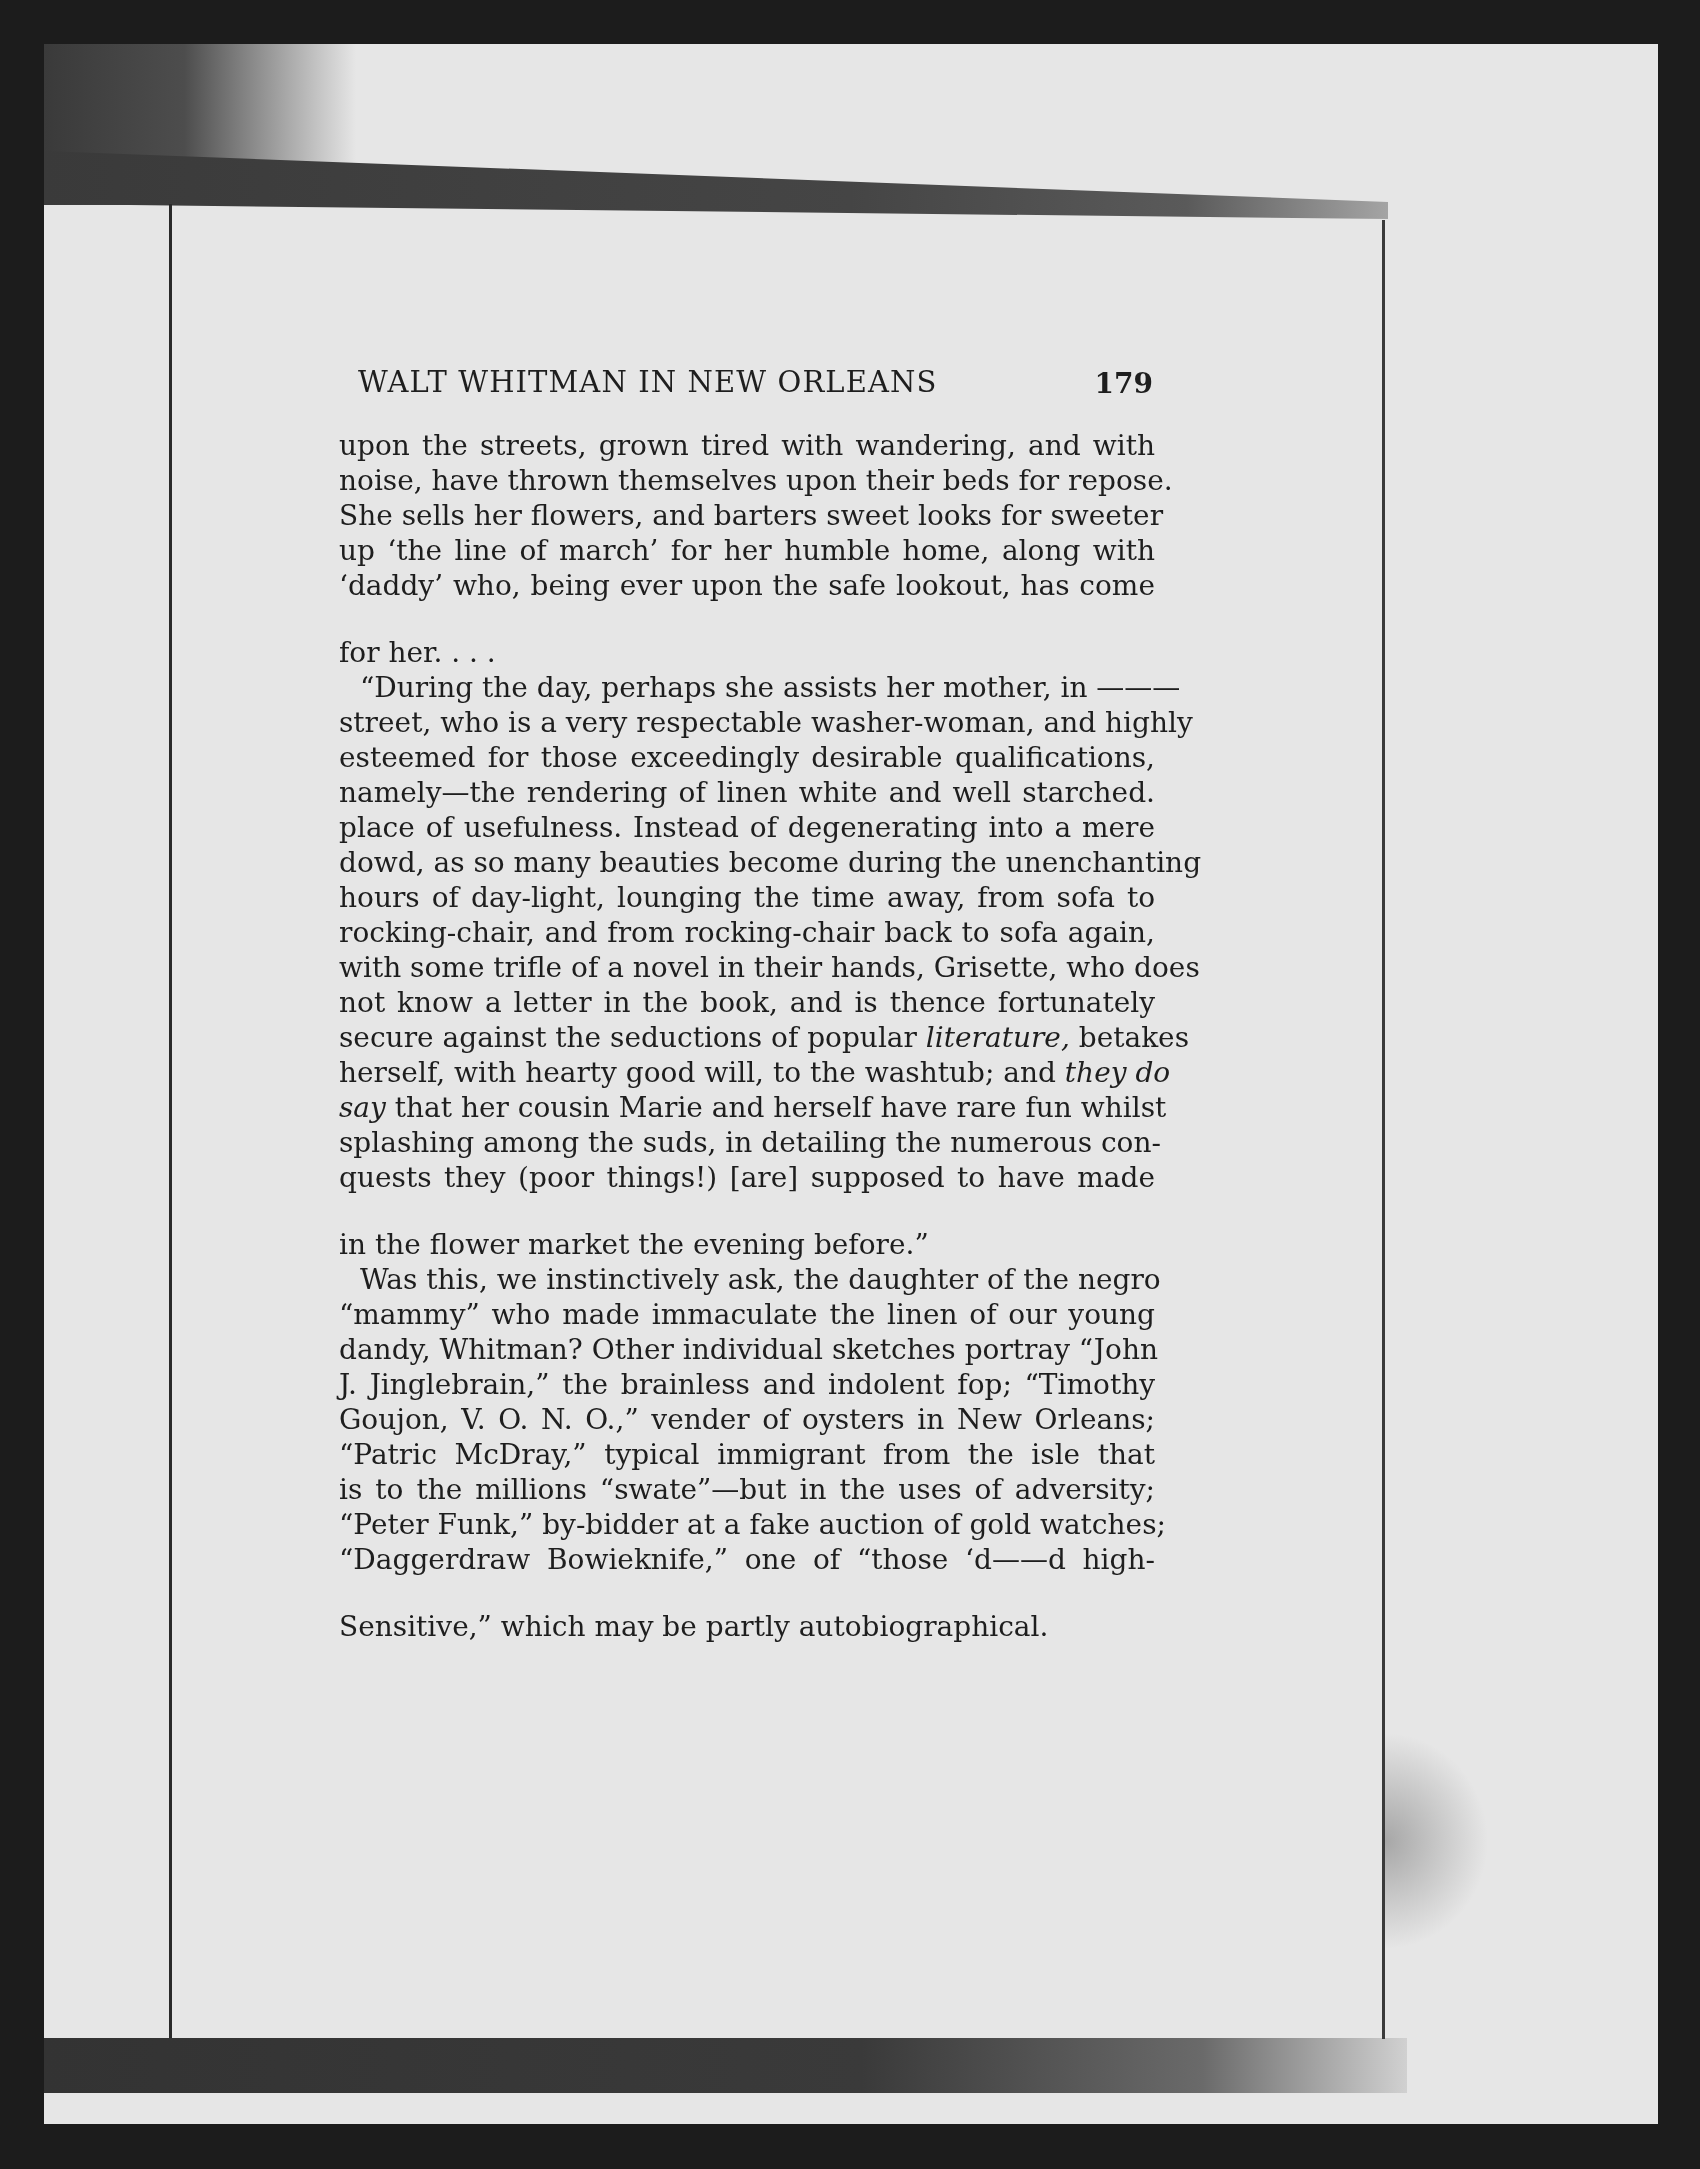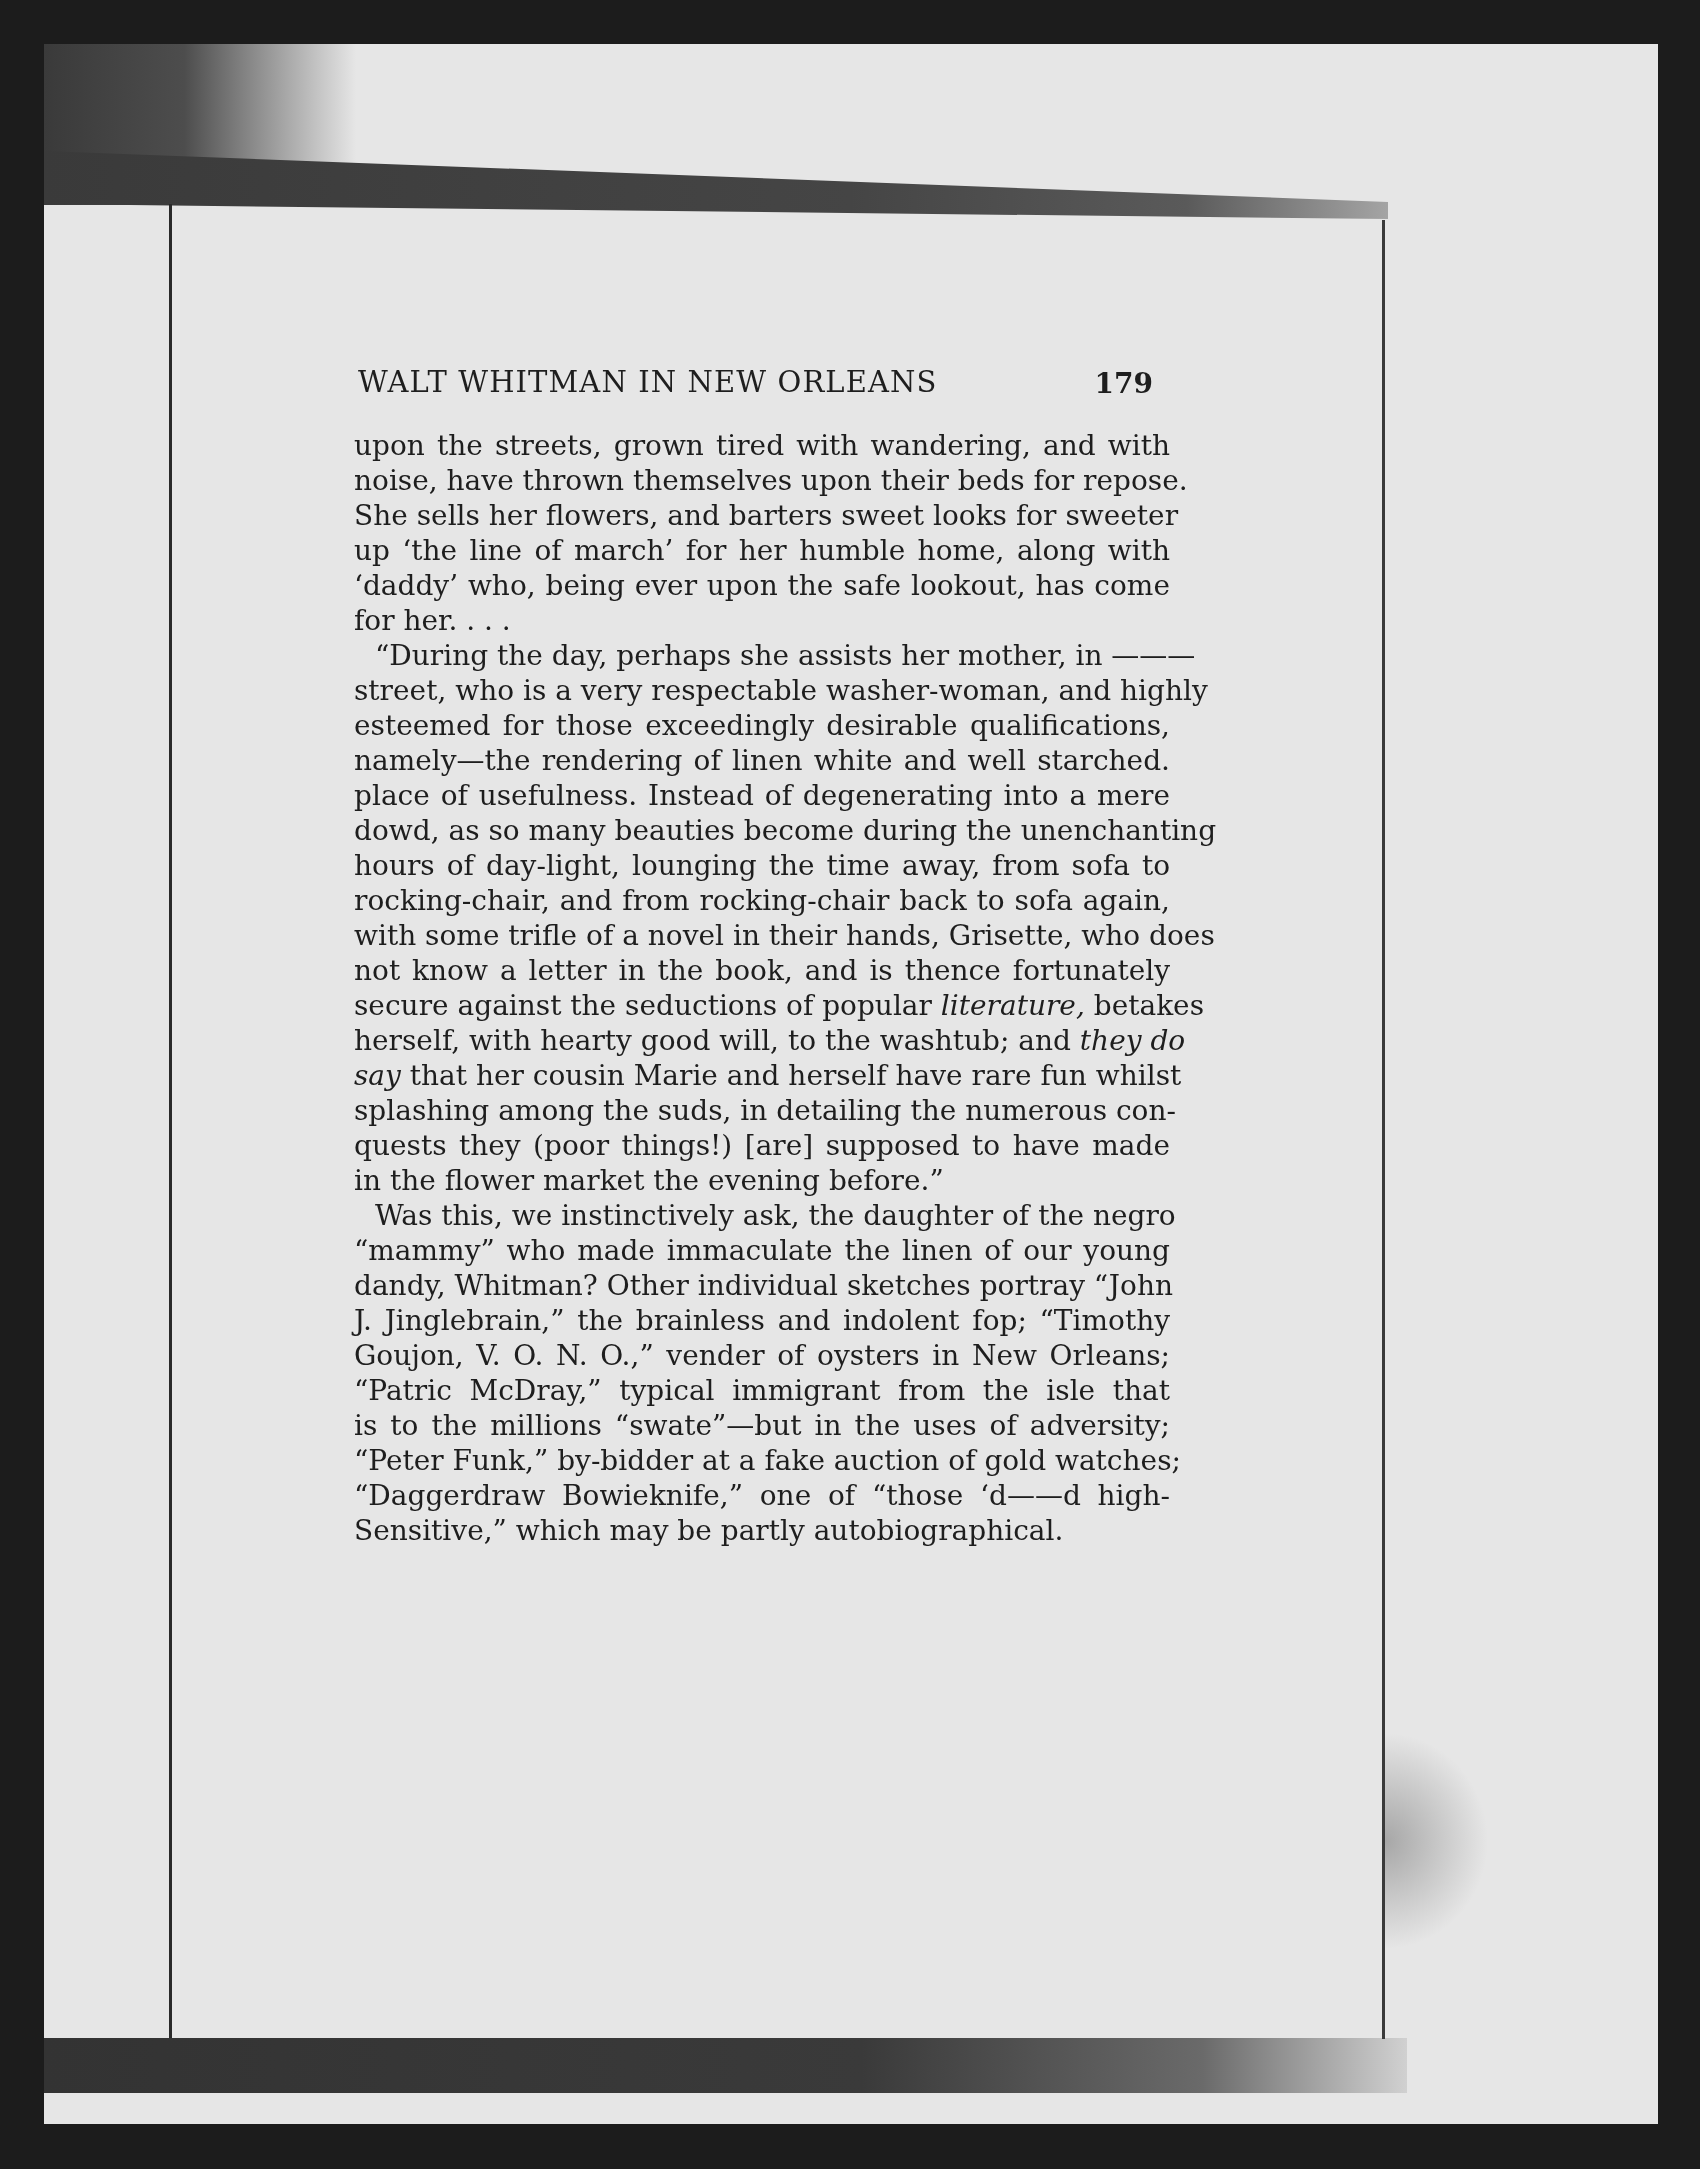--- a/index.html
+++ b/index.html
@@ -69,34 +69,34 @@
     }
     .running-head .folio {
       position: absolute;
       right: 0; top: 1.9px;
       font-size: 28px;
       font-weight: bold;
       margin-left: 40px;
     }
     .body-text {
       position: absolute;
-      left: 354px; top: 428px;
+      left: 339px; top: 428px;
       width: 816px;
       color: #1e1e1e;
       font-size: 28px;
       line-height: 35px;
     }
     .line {
       display: block;
       white-space: nowrap;
       text-align: justify;
       text-align-last: justify;
       height: 35px;
     }
-    .line.last { text-align-last: left; }
+    .line.last { text-align-last: left; margin-top: 32px; }
     .line.indent { padding-left: 21px; }
     .it { font-style: italic; }
   </style>
 </head>
 <body>
 
 <div class="sheet"></div>
 <div class="shadow-topleft"></div>
 <div class="shadow-band-top"></div>
 <div class="shadow-band-bottom"></div>

